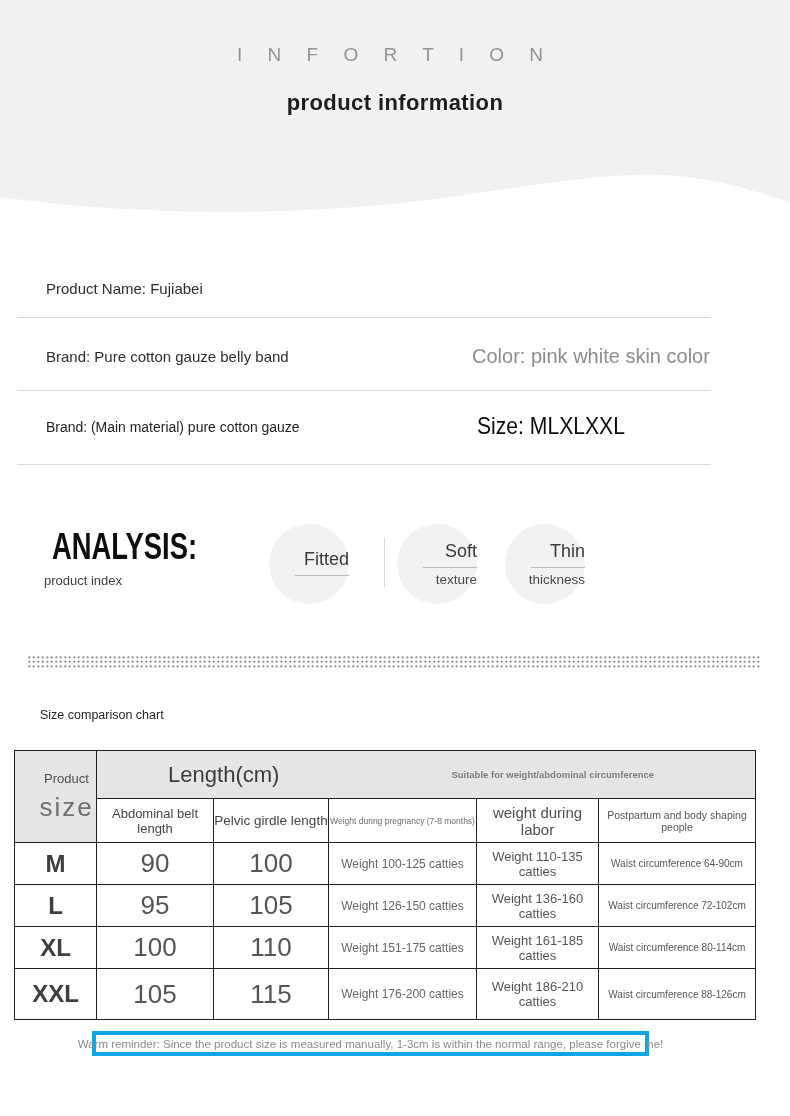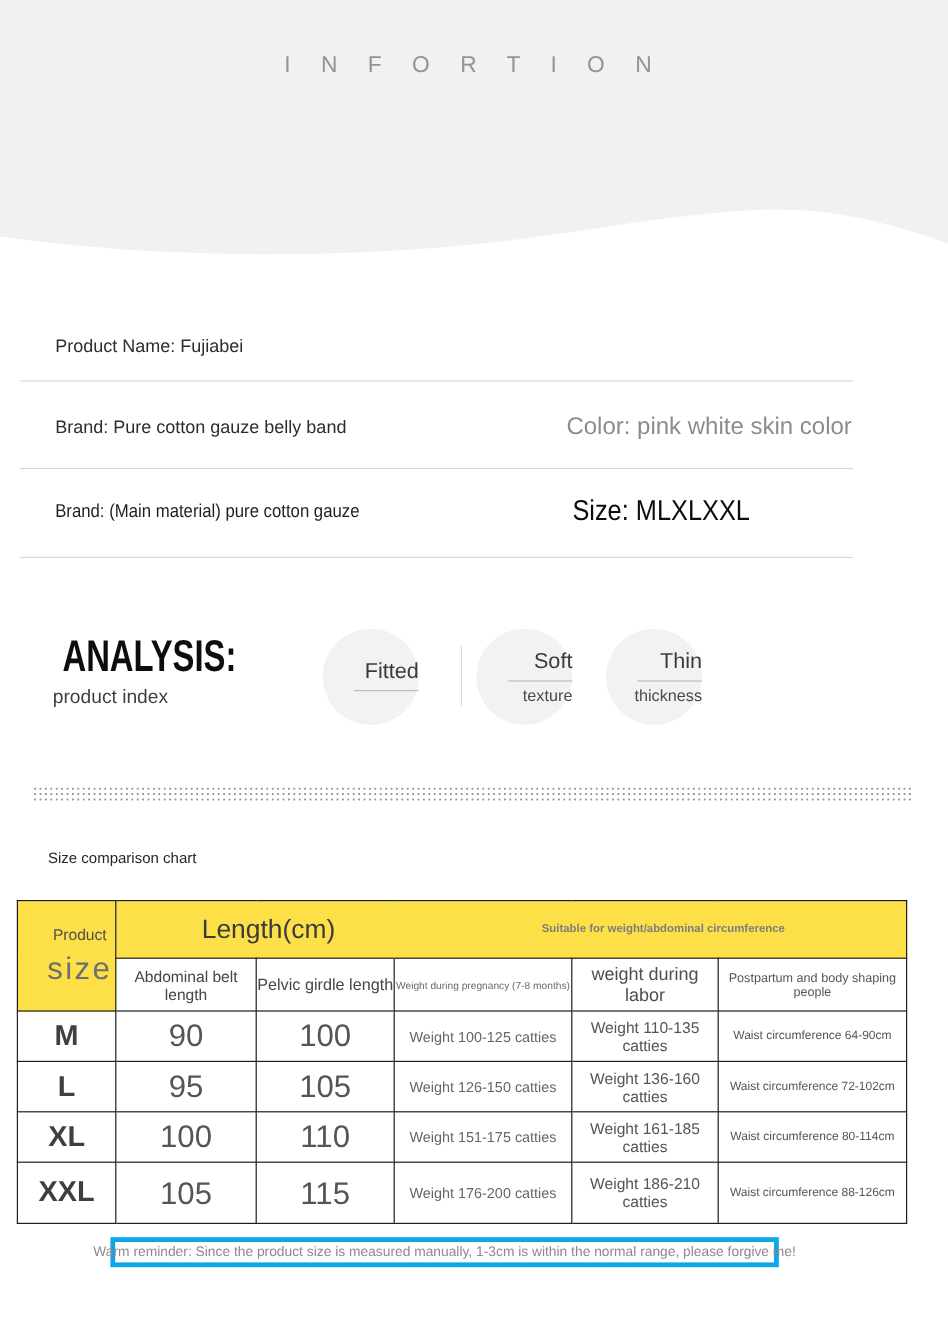--- a/index.html
+++ b/index.html
@@ -19,40 +19,40 @@
   .detail-right { position:absolute; left:472px; white-space:nowrap; }
   .dr1 { font-size:21px; color:#111; }
   .dr2 { font-size:20px; color:#8c8c8c; }
   .dr3 { font-size:24px; color:#0c0c0c; font-weight:500; transform:scaleX(0.88); transform-origin:left center; }
   .dl3 { font-size:15.5px; color:#1f1f1f; transform:scaleX(0.9); transform-origin:left center; }
   .hdivider { position:absolute; left:17px; width:694px; height:0; border-top:1px solid #d9d9d9; }
 
   
   .analysis-heading { position:absolute; left:52px; top:526px; font-size:37px; font-weight:700;
                       color:#0d0d0d; transform:scaleX(0.74); transform-origin:left center; white-space:nowrap; }
-  .analysis-sub { position:absolute; left:44px; top:573px; font-size:16px; color:#3f3f3f; }
+  .analysis-sub { position:absolute; left:44px; top:573px; font-size:13px; color:#3f3f3f; }
   .badge { position:absolute; top:524px; width:80px; height:80px; border-radius:50%;
            background:#f2f2f1; display:flex; flex-direction:column; align-items:flex-end; justify-content:center; }
   .badge .w1 { font-size:18px; color:#3a3a3a; }
   .badge .bline { width:54px; border-top:1px solid #bdbdbd; margin:5px 0 4px 0; }
   .badge .w2 { font-size:13.5px; color:#4a4a4a; }
   .badge.b4 .w1 { font-size:15px; }
   .badge-vdivider { position:absolute; left:384px; top:538px; width:1px; height:50px; background:#d9d9d9; }
 
   
   .dotted { position:absolute; left:27px; top:655px; width:733px; height:13px;
             background-image: radial-gradient(circle, #8f8f8f 0.9px, transparent 1.1px);
             background-size: 4.5px 4.5px; }
 
   .size-chart-label { position:absolute; left:40px; top:708px; font-size:12.5px; color:#262626; }
 
   
   table.size-table { position:absolute; left:14px; top:750px; border-collapse:collapse; table-layout:fixed; }
   .size-table td { border:1.6px solid #1e1e1e; text-align:center; vertical-align:middle; padding:0; }
-  .size-table .hdr { background:#fde047;padding-left:22px; }
+  .size-table .hdr { background:#e5e5e5;padding-left:22px; }
   .corner-cell { width:82px; }
   .corner-p { font-size:13px; color:#4f4f4f; margin-bottom:6px; }
   .corner-s { font-size:26px; color:#6f6f6f; letter-spacing:2px; }
   .len-cell { font-size:22px; color:#3b3b3b; border-right:none !important; height:48px; }
   .suit-cell { font-size:9.5px; font-weight:700; color:#7d7d7d; border-left:none !important; }
   .sub-row td { height:44px; background:#fff; }
   .sub0 { font-size:13px; color:#454545; }
   .sub1 { font-size:13.5px; color:#454545; }
   .sub2 { font-size:8.5px; color:#6b6b6b; }
   .sub3 { font-size:15px; color:#4f4f4f; }
@@ -74,20 +74,21 @@
 </head>
 <body>
 
 <div id="page">
 
   <svg class="hero-wave" viewBox="0 0 790 220" preserveAspectRatio="none">
     <path d="M0,0 H790 V203 C740,185 690,172 630,175 C540,180 480,196 380,205 C260,216 120,214 0,197 Z" fill="#f1f1f2"></path>
   </svg>
 
   <div class="eyebrow">I N F O R T I O N</div>
+  <div class="page-title">product information</div>
 
   <div class="detail-left" style="top:280px;">Product Name: Fujiabei</div>
   <div class="hdivider" style="top:317px;"></div>
 
   <div class="detail-left" style="top:348px;">Brand: Pure cotton gauze belly band</div>
   <div class="detail-right dr2" style="top:345px;">Color: pink white skin color</div>
   <div class="hdivider" style="top:390px;"></div>
 
   <div class="detail-left dl3" style="top:418px;">Brand: (Main material) pure cotton gauze</div>
   <div class="detail-right dr3" style="top:412px; left:477px;">Size: MLXLXXL</div>

